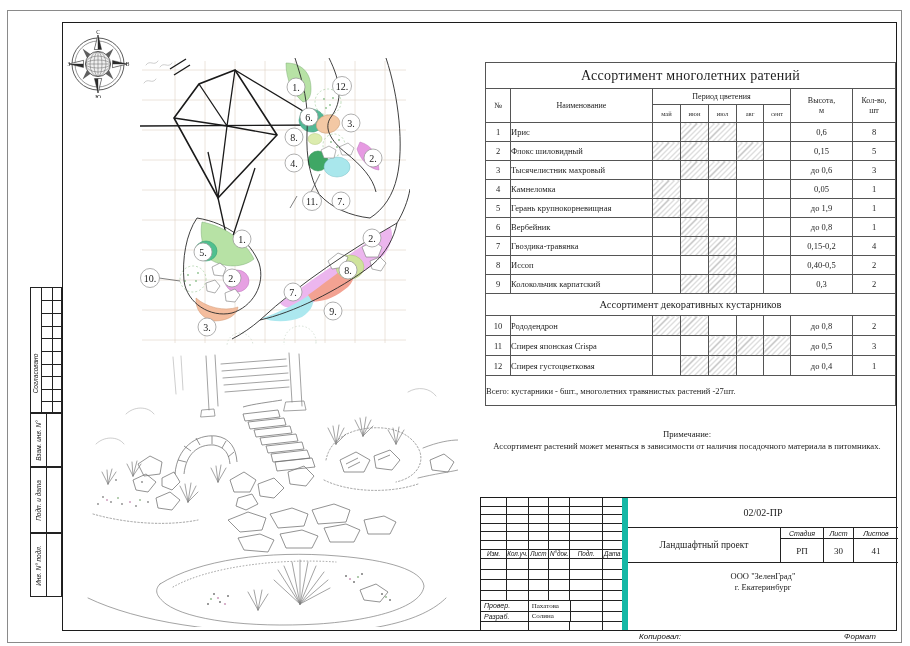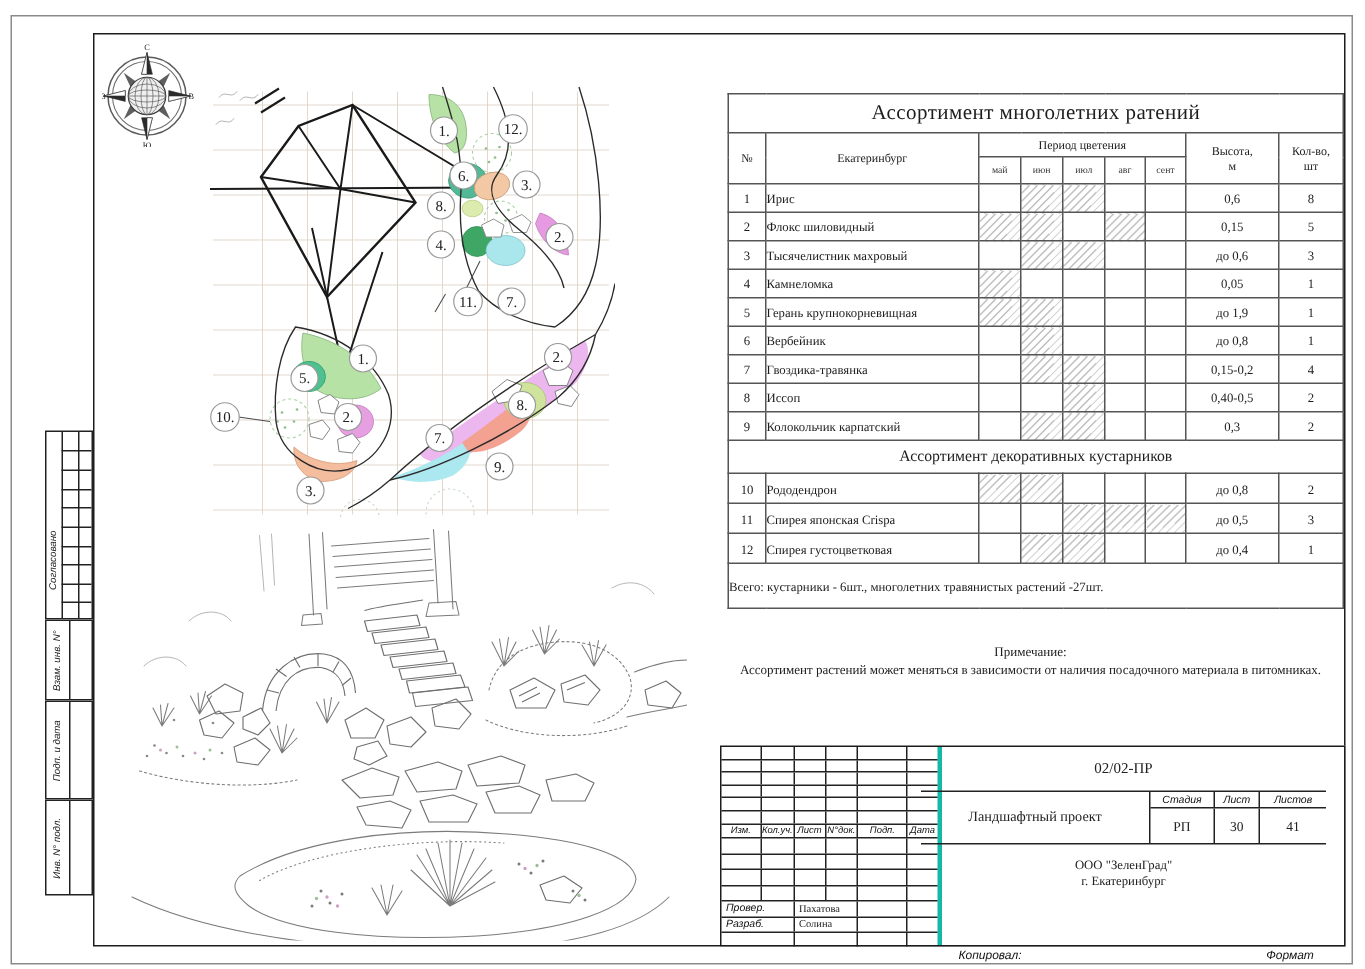--- a/index.html
+++ b/index.html
@@ -34,29 +34,29 @@
   .t-section{height:22px;text-align:center;font-size:10.5px;}
   .t-total{height:30px;font-size:8.5px;padding-left:18px;vertical-align:middle;}
   .hatch{background:repeating-linear-gradient(135deg,rgba(0,0,0,0) 0 3px,#bdbdbd 3px 3.8px);}
 
   
   .note{position:absolute;left:486px;top:428px;width:402px;font-size:8.7px;line-height:1.4;color:#1d1d1d;text-align:center;}
 
   
   .tb{position:absolute;left:480px;top:497px;width:417px;height:134px;border:1.6px solid #1c1c1c;
       box-sizing:border-box;background:#fff;}
-  .tb-left{position:absolute;left:0;top:0;width:147px;height:100%;border-right:3px solid #14b8a6;box-sizing:border-box;}
+  .tb-left{position:absolute;left:0;top:0;width:147px;height:100%;border-right:6px solid #14b8a6;box-sizing:border-box;}
   .tb-row{display:flex;box-sizing:border-box;border-bottom:1px solid #222;}
   .tb-cell{box-sizing:border-box;border-right:1px solid #222;overflow:hidden;
       display:flex;align-items:center;justify-content:center;}
   .tb-cell:last-child{border-right:none;}
   .gost{font:italic 6.3px "Liberation Sans",sans-serif;color:#111;}
   .gost7{font:italic 7px "Liberation Sans",sans-serif;color:#111;}
   .name7{font:7px "Liberation Serif",serif;color:#222;justify-content:flex-start;padding-left:3px;}
-  .tb-right{position:absolute;left:133px;top:0;width:270px;height:100%;box-sizing:border-box;}
+  .tb-right{position:absolute;left:147px;top:0;width:270px;height:100%;box-sizing:border-box;}
   .tbr-row{box-sizing:border-box;border-bottom:1px solid #222;display:flex;align-items:center;justify-content:center;}
   .pre{white-space:pre-line;text-align:center;line-height:1.25;}
   .footer-lbl{position:absolute;font:italic 8px "Liberation Sans",sans-serif;color:#111;}
 
   svg{display:block;}
   .pencil{stroke:#7b7b7b;fill:none;stroke-width:.7;stroke-linecap:round;stroke-linejoin:round;}
   .pencil-lt{stroke:#adadad;fill:none;stroke-width:.6;stroke-linecap:round;}
   .stone{stroke:#6f6f6f;fill:none;stroke-width:.75;stroke-linejoin:round;}
 </style>
 </head>
@@ -376,21 +376,21 @@
         <col style="width:27px">
       <col style="width:62px">
         <col style="width:43px">
     </colgroup>
     <tbody>
         <tr>
       <td colspan="9" class="t-title">Ассортимент многолетних ратений</td>
     </tr>
     <tr>
       <th rowspan="2" class="th-top">№</th>
-      <th rowspan="2" class="th-top">Екатеринбург</th>
+      <th rowspan="2" class="th-top">Наименование</th>
       <th colspan="5" class="th-top">Период цветения</th>
       <th rowspan="2" class="th-top th-hq">Высота,
 м</th>
       <th rowspan="2" class="th-top th-hq">Кол-во,
 шт</th>
     </tr>
     <tr class="th-months">
       <th>май</th>
       <th>июн</th>
       <th>июл</th>

